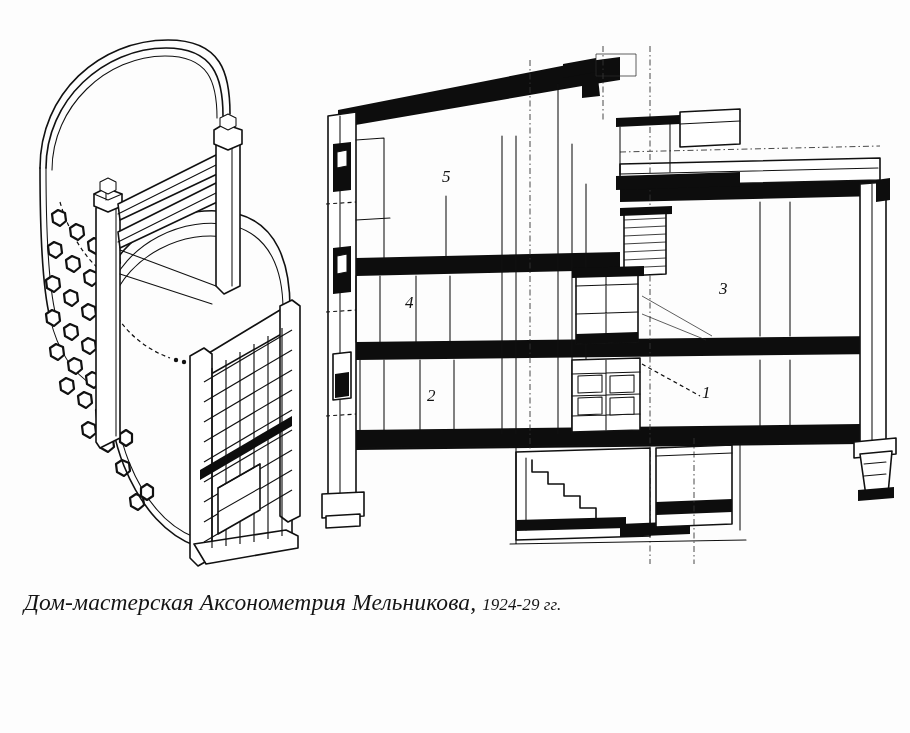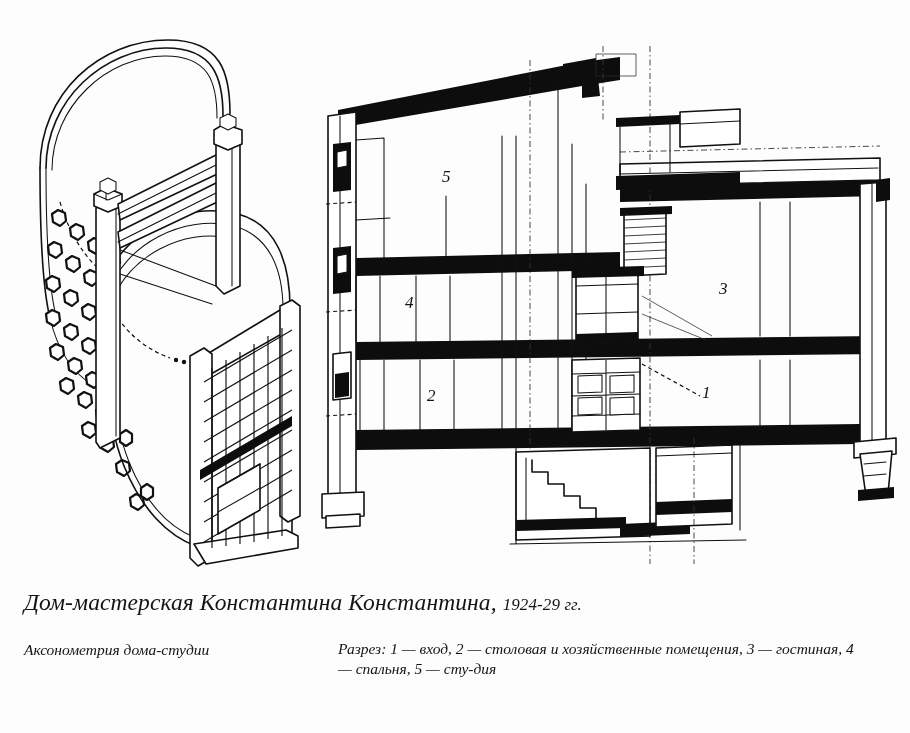--- a/index.html
+++ b/index.html
@@ -368,21 +368,19 @@
 
   </div>
 
   <div class="roomnum" style="left:442px;top:168px;">5</div>
   <div class="roomnum" style="left:405px;top:294px;">4</div>
   <div class="roomnum" style="left:427px;top:387px;">2</div>
   <div class="roomnum" style="left:719px;top:280px;">3</div>
   <div class="roomnum" style="left:702px;top:384px;">1</div>
 
   <div class="caption-title">
-    <span>Дом-мастерская Константина Константина,</span>
+    <span>Дом-мастерская Аксонометрия Мельникова,</span>
     <span class="yr">1924-29 гг.</span>
   </div>
 
-  <div class="cap-left">Аксонометрия дома-студии</div>
-
-  <div class="cap-right">Разрез: 1 — вход, 2 — столовая и хозяйственные помещения, 3 — гостиная, 4 — спальня, 5 — сту-дия</div>
+
 
 </div>
 
 </body></html>

